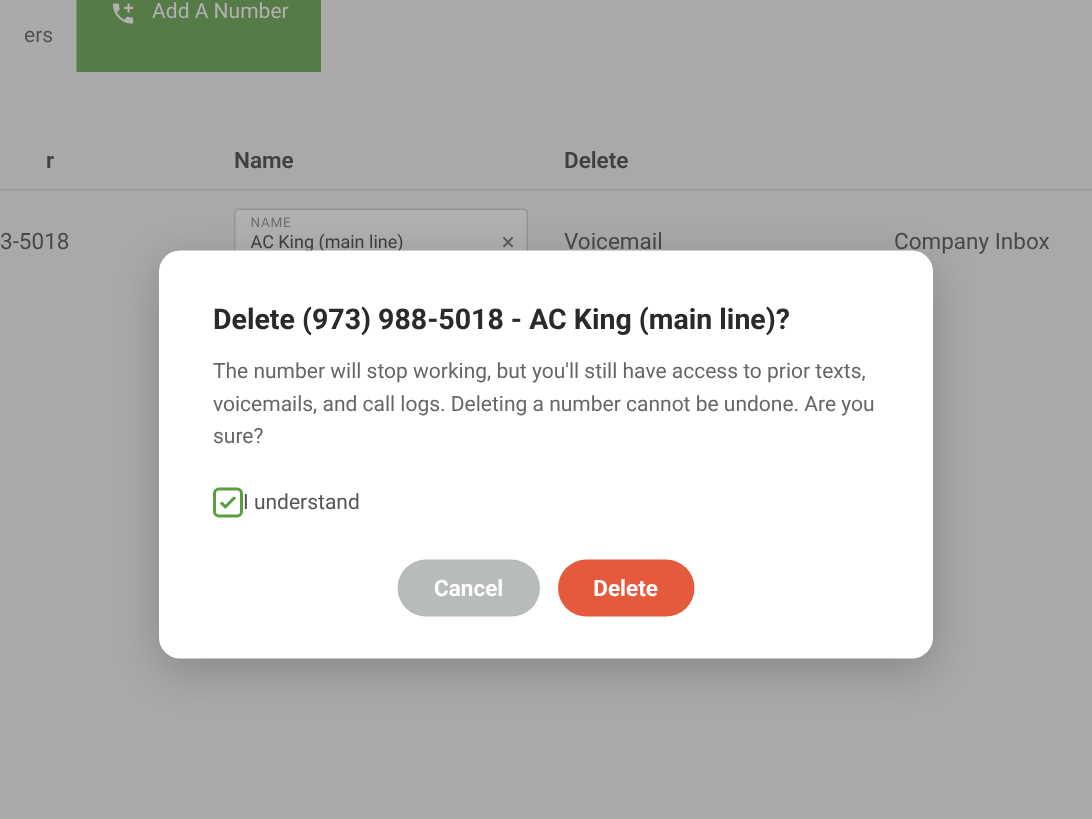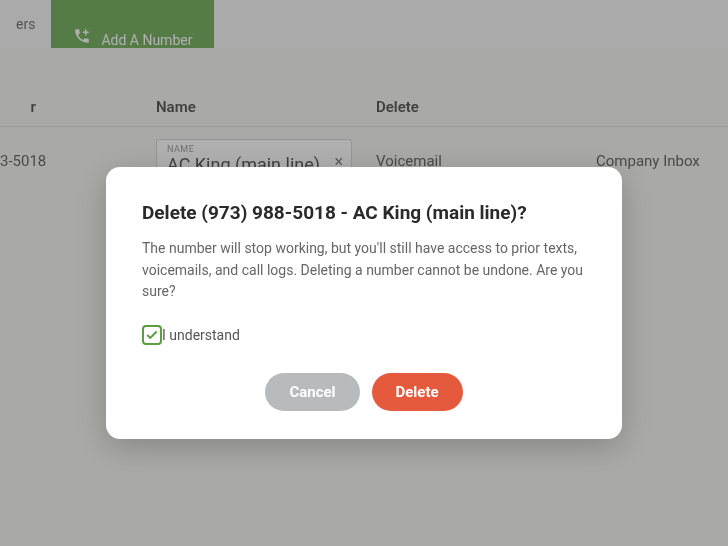--- a/index.html
+++ b/index.html
@@ -2,41 +2,41 @@
 <html><head>
   <meta charset="utf-8">
   <style>
     * { box-sizing: border-box; margin: 0; padding: 0; font-family: -apple-system, BlinkMacSystemFont, "Segoe UI", Roboto, sans-serif; }
     body { width: 728px; height: 546px; overflow: hidden; position: relative; background: #f5f5f4; }
     
     .backdrop { position: absolute; inset: 0; background: #f2f2f0; }
     
     .top-tabs { display: flex; height: 48px; background: #f5f5f4; }
     .tab-partial { display: flex; align-items: center; padding: 0 16px; color: #555; font-size: 14px; }
-    .tab-green { display: flex; align-items: flex-end; gap: 10px; padding: 0 22px; background: #5a9e3f; color: #fff; font-size: 14px; }
+    .tab-green { display: flex; align-items: flex-start; gap: 10px; padding: 0 22px; background: #5a9e3f; color: #fff; font-size: 14px; }
     .tab-green svg { fill: #fff; }
     
     .table-area { padding-top: 40px; }
     .table-header { display: flex; padding: 10px 0; color: #333; font-size: 15px; font-weight: 600; }
     .col-name { width: 220px; }
     .col-action { width: 220px; }
     .col-inbox { flex: 1; }
     
     .header-number-partial { width: 156px; display: flex; align-items: center; justify-content: flex-end; padding-right: 120px; color: #333; font-size: 15px; font-weight: 600; }
     
     .table-row { display: flex; align-items: center; padding: 12px 0; border-top: 1px solid #d8d8d5; font-size: 15px; color: #444; }
     .cell { display: flex; align-items: center; }
     .cell-number { width: 156px; }
     .cell-name { width: 220px; }
     .cell-action { width: 220px; }
     .cell-inbox { flex: 1; }
     
     .name-field { position: relative; background: #fff; border: 1px solid #d0d0cc; border-radius: 3px; width: 196px; height: 44px; padding: 4px 30px 4px 10px; }
     .name-field-label { font-size: 9px; color: #888; letter-spacing: 0.5px; }
-    .name-field-value { font-size: 18px; color: #333; }
+    .name-field-value { font-size: 12px; color: #333; }
     .name-field-clear { position: absolute; right: 8px; top: 50%; transform: translateY(-50%); font-size: 16px; color: #666; cursor: pointer; }
     
     .overlay { position: absolute; inset: 0; background: rgba(80,80,80,0.45); display: flex; align-items: center; justify-content: center; padding-top: 60px; }
     
     .modal { background: #fff; border-radius: 14px; width: 516px; padding: 34px 36px 28px; box-shadow: 0 8px 30px rgba(0,0,0,0.2); }
     .modal-title { font-size: 19px; font-weight: 700; color: #2a2a2a; margin-bottom: 14px; }
     .modal-body { font-size: 14px; color: #666; line-height: 1.55; margin-bottom: 22px; }
     .modal-check { display: flex; align-items: center; margin-bottom: 28px; }
     .checkbox { width: 20px; height: 20px; border: 2px solid #5a9e3f; border-radius: 4px; display: flex; align-items: center; justify-content: center; }
     .checkbox svg { stroke: #5a9e3f; }

